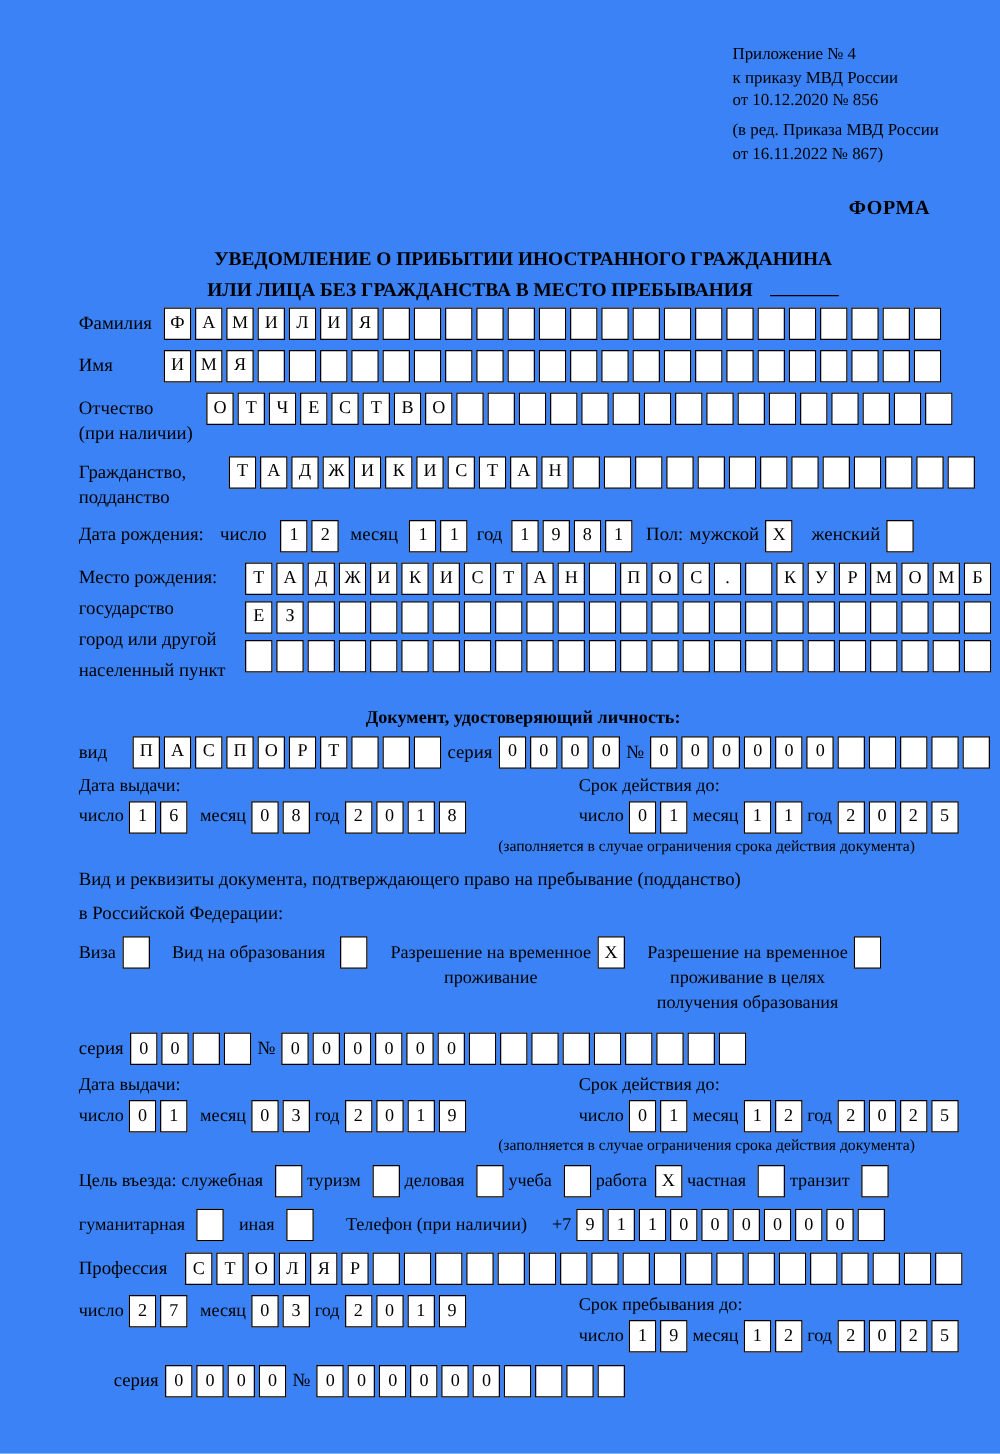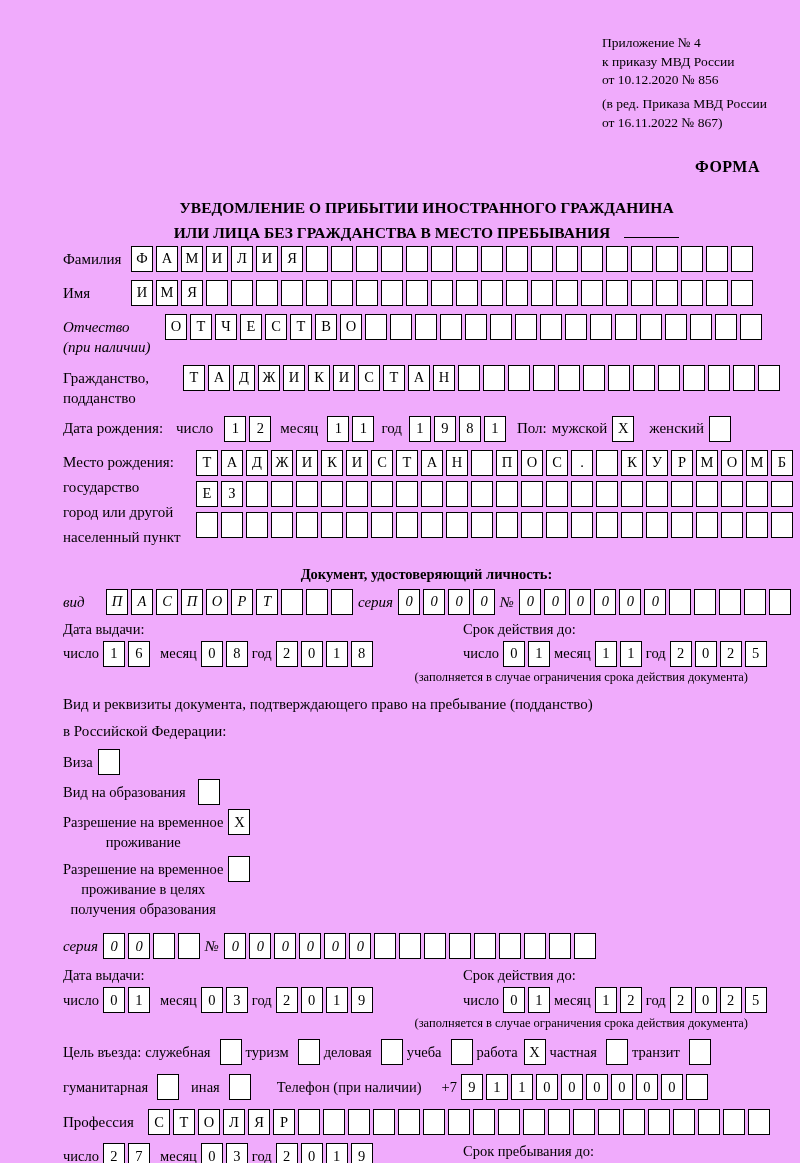--- a/index.html
+++ b/index.html
@@ -1,59 +1,59 @@
 <!DOCTYPE html>
 <html><head>
 <meta charset="utf-8">
 <style>
   html,body{margin:0;padding:0;background:#fff;}
   .page{
     width:800px;height:1163px;box-sizing:border-box;
-    padding:34px 10px 0 63px;background:#f0abfc;color:#000;
+    padding:34px 26px 0 63px;background:#3b82f6;color:#000;
     font-family:"Liberation Serif","DejaVu Serif",serif;font-size:15px;
     overflow:hidden;position:relative;
   }
   .hdr{margin-left:auto;width:188px;font-size:13.5px;line-height:1.38;text-align:left;}
   .hdr2{margin-top:5px;}
   .forma{font-weight:bold;text-align:right;padding-right:30px;margin-top:26px;font-size:16px;letter-spacing:.5px;}
   .title{text-align:center;font-weight:bold;font-size:15.5px;margin-top:20px;line-height:1.6;}
   .blank{display:inline-block;width:55px;border-bottom:1.8px solid #000;height:.9em;margin-left:14px;}
   .sec{font-weight:bold;font-size:15px;margin-top:20px;margin-bottom:20px;}
 
   .row{display:flex;align-items:flex-start;margin-bottom:8px;}
   .lbl{flex:none;line-height:26px;}
   .lblblock{flex:none;line-height:20px;padding-top:3px;}
-  .w68{width:68px;} .w102{width:102px;font-style:italic;} .w120{width:120px;}
+  .w68{width:68px;} .w102{width:102px;} .w120{width:120px;}
   .cells{display:flex;gap:3px;flex:none;}
   .cell{
     flex:none;box-sizing:border-box;width:22px;height:26px;
     border:1.6px solid #000;display:flex;align-items:center;justify-content:center;
     font-size:14.5px;background:#fff;
   }
   .cb{margin-left:5px;}
 
   .bp{display:flex;margin-bottom:16px;}
   .bp-labels{flex:none;width:133px;line-height:25px;}
   .bp-rows{display:flex;flex-direction:column;gap:5px;}
 
   .center-bold{text-align:center;font-weight:bold;font-size:14.5px;margin:2px 0 6px 0;}
 
-  .vid-row{display:flex;margin-bottom:6px;font-style:italic;}
+  .vid-row{display:flex;margin-bottom:6px;}
   .vid-row .slbl{flex:none;margin:0 5px;line-height:26px;}
 
   .daterow{display:flex;margin-bottom:0;}
   .dcol1{width:345px;}
   .dcol2{margin-left:55px;}
   .datehead{margin-bottom:3px;font-size:14.5px;}
   .dateline{display:flex;align-items:center;gap:4px;font-size:14.5px;}
   .dateline .dsm{flex:none;}
   .datenote{text-align:right;padding-right:42px;font-size:12.5px;margin:3px 0 8px 0;}
 
   .intro{line-height:1.55;margin-bottom:4px;}
-  .optrow{display:flex;align-items:flex-start;gap:4px;margin:6px 0 14px 0;font-size:14.5px;flex-direction:column;}
+  .optrow{display:flex;align-items:flex-start;gap:18px;margin:6px 0 14px 0;font-size:14.5px;}
   .opt{display:flex;align-items:flex-start;}
   .opt .optlbl{line-height:26px;}
   .optlines{display:flex;flex-direction:column;text-align:center;line-height:20px;padding-top:3px;}
 
   .goal{display:flex;align-items:center;gap:4px;font-size:14.5px;margin-bottom:9px;flex-wrap:nowrap;}
   .goal .g{flex:none;}
   .indent{}
 </style>
 </head>
 <body>

